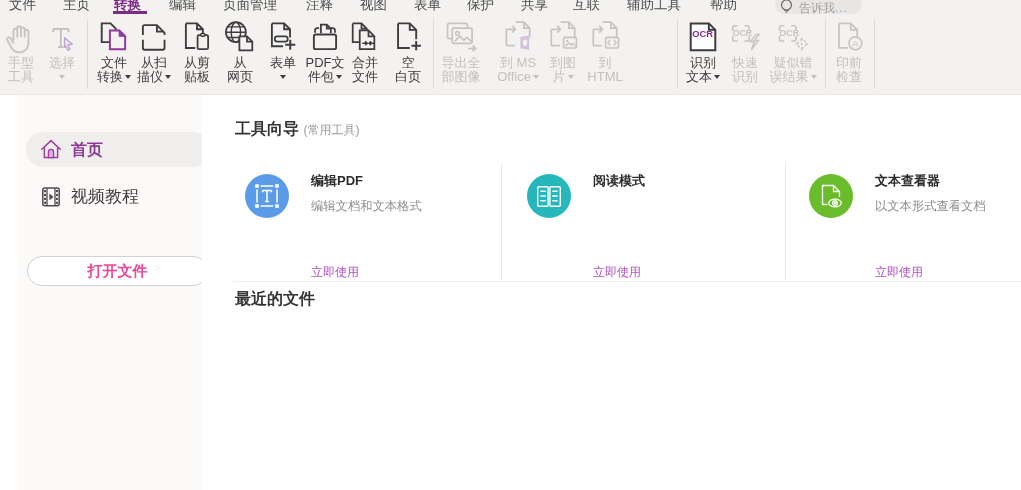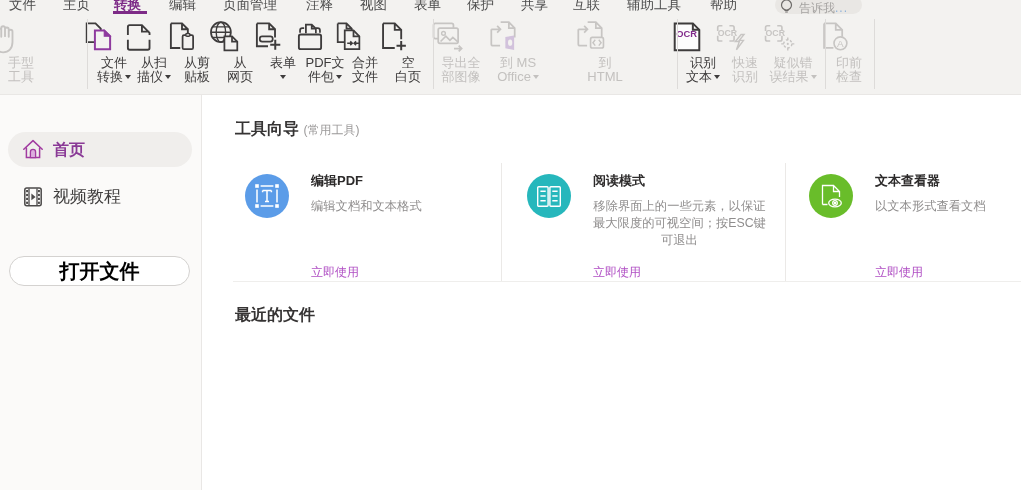--- a/index.html
+++ b/index.html
@@ -12,37 +12,37 @@
 .mi.sel { color:#7d2b87; font-weight:bold; }
 #selunder { position:absolute; left:113px; top:11px; width:34px; height:3px; background:#7d2b87; }
 #searchpill { position:absolute; left:775px; top:-4px; width:87px; height:18px; background:#e9e7e4; border-radius:9px; }
 #searchpill .q { position:absolute; left:24px; top:4px; font-size:12px; color:#a5a3a1; }
 #searchpill .dots { color:#8fb2d9; letter-spacing:1px; }
 #searchpill svg { position:absolute; left:5px; top:3px; }
 
 
 #toolbar { position:absolute; left:0; top:14px; width:1021px; height:81px; background:#f3f2f0; border-bottom:1px solid #e9e7e5; }
 .tbi { position:absolute; top:9px; text-align:center; }
-.tbi .ic { height:31px; display:flex; align-items:flex-end; }
+.tbi .ic { height:31px; display:flex; align-items:flex-end; justify-content:center; }
 .tbi .ic svg { transform:scale(1.17); transform-origin:50% 92%; }
 .tbi .lb { margin-top:2px; font-size:13px; line-height:14px; color:#3e3c3c; white-space:nowrap; }
 .tbi.dis .lb { color:#c3c1bf; }
 .tsep { position:absolute; top:5px; width:1px; height:70px; background:#dddbd9; }
 .caret { display:inline-block; width:0; height:0; border-left:3.5px solid transparent; border-right:3.5px solid transparent; border-top:4px solid #3e3c3c; vertical-align:2px; margin-left:2px; }
 .dis .caret { border-top-color:#c3c1bf; }
 
 
-#sidebar { position:absolute; left:0; top:95px; width:202px; height:395px; background:#fbfaf9; border-right:1px solid #e9e7e5; }
+#sidebar { position:absolute; left:18px; top:95px; width:202px; height:395px; background:#fbfaf9; border-right:1px solid #e9e7e5; }
 #navhome { position:absolute; left:8px; top:37px; width:184px; height:35px; background:#f0eeec; border-radius:17.5px; }
 #navhome .txt { position:absolute; left:45px; top:8px; font-size:16px; font-weight:bold; color:#8a3a96; }
 #navhome svg { position:absolute; left:15px; top:7px; }
 #navvideo { position:absolute; left:8px; top:88px; width:184px; height:24px; }
 #navvideo .txt { position:absolute; left:45px; top:2px; font-size:17px; color:#3f3d3d; }
 #navvideo svg { position:absolute; left:16px; top:4px; }
-#openbtn { position:absolute; left:9px; top:161px; width:181px; height:30px; background:#fff; border:1px solid #d4d2d0; border-radius:15px; text-align:center; font-size:20px; font-weight:bold; color:#000000; line-height:28px; }
+#openbtn { position:absolute; left:9px; top:161px; width:181px; height:30px; background:#fff; border:1px solid #d4d2d0; border-radius:15px; text-align:center; font-size:15px; font-weight:bold; color:#ec4899; line-height:28px; }
 
 
 #content { position:absolute; left:202px; top:95px; width:819px; height:455px; background:#fff;text-align:center; }
 .h1 { position:absolute; font-size:16px; line-height:16px; font-weight:bold; color:#363434; }
 .h1 small { font-size:12px; font-weight:normal; color:#9b9999; }
 .circle { position:absolute; width:44px; height:44px; border-radius:50%; display:flex; align-items:center; justify-content:center; }
 .ctitle { position:absolute; font-size:13px; font-weight:bold; color:#2d2b2b; }
 .cbody { position:absolute; font-size:12.3px; line-height:17.2px; color:#8f8d8d; }
 .clink { position:absolute; font-size:12px; color:#b04fc4; }
 .csep { position:absolute; width:1px; height:118px; background:#ebe9e7; top:68px; }
@@ -77,20 +77,29 @@
 
 <div id="toolbar">
   <div class="tbi dis" style="left:-9px;width:60px;">
       <div class="ic">
         <svg width="28" height="28" viewBox="0 0 28 28" fill="none">
           <path d="M7.6 15.5 V7.5 a1.6 1.6 0 0 1 3.2 0 V13 M10.8 13 V5.6 a1.6 1.6 0 0 1 3.2 0 V12.4 M14 12.4 V6.6 a1.6 1.6 0 0 1 3.2 0 V13 M17.2 13 V8.6 a1.6 1.6 0 0 1 3.2 0 V17.5 c0 5.5 -3.3 8.8 -8 8.8 c-3.4 0 -5.2 -1.4 -6.8 -4.4 l-3.2 -6 a1.6 1.6 0 0 1 2.8 -1.6 l2.4 3.7" stroke="#c7c5c3" stroke-width="1.6" stroke-linecap="round" stroke-linejoin="round"></path>
         </svg>
       </div>
       <div class="lb">手型<br>工具</div>
     </div>
+  <div class="tbi dis" style="left:32px;width:60px;">
+      <div class="ic">
+        <svg width="28" height="28" viewBox="0 0 28 28" fill="none">
+          <path d="M6.5 6.2 H19.5 M6.5 6.2 V8.8 M19.5 6.2 V8.8 M13 6.2 V21.8 M10.6 21.8 H15.4" stroke="#c2c0be" stroke-width="1.6"></path>
+          <path d="M16.2 13.8 L22.8 19.4 L18.9 19.8 L20.8 23.6 L19 24.5 L17.2 20.8 L16.2 22 Z" fill="#f0e9f5" stroke="#bfa3cf" stroke-width="1.2" stroke-linejoin="round"></path>
+        </svg>
+      </div>
+      <div class="lb">选择<br><span class="caret" style="margin-left:0"></span></div>
+    </div>
   <div class="tbi" style="left:84px;width:60px;">
       <div class="ic">
         <svg width="30" height="30" viewBox="0 0 30 30" fill="none">
           <path d="M4.5 3.5 h7.5 l4.5 4.5 v11.5 h-12 z" stroke="#3e3c3c" stroke-width="1.6"></path>
           <path d="M11.5 9.5 h8 l5 5 v11 h-13 z" fill="#f3f2f0" stroke="#8e3a9e" stroke-width="1.7"></path>
           <path d="M19.5 9.5 v5 h5 z" fill="#8e3a9e" stroke="#8e3a9e" stroke-width="1"></path>
         </svg>
       </div>
       <div class="lb">文件<br>转换<span class="caret"></span></div>
     </div>
@@ -181,20 +190,32 @@
       <div class="ic">
         <svg width="30" height="30" viewBox="0 0 30 30" fill="none">
           <path d="M13 2.5 h7 l5 5 v8 M20 2.5 v5 h5" stroke="#c7c5c3" stroke-width="1.5"></path>
           <path d="M5 8.5 h7.5 m-2.5 -2.8 l2.8 2.8 l-2.8 2.8 M5 8.5 v12.5 a1.5 1.5 0 0 0 1.5 1.5 h6" stroke="#c7c5c3" stroke-width="1.5"></path>
           <path d="M17 15.2 l7.5 -1.4 v12.4 l-7.5 -1.4 z" fill="#d2c2dc"></path>
           <ellipse cx="20.6" cy="20" rx="3.1" ry="4.1" fill="#d2c2dc"></ellipse>
           <ellipse cx="21.1" cy="20" rx="1.8" ry="2.7" fill="#f3f2f0"></ellipse>
         </svg>
       </div>
       <div class="lb">到 MS<br>Office<span class="caret"></span></div>
+    </div>
+  <div class="tbi dis" style="left:533px;width:60px;">
+      <div class="ic">
+        <svg width="30" height="30" viewBox="0 0 30 30" fill="none">
+          <path d="M13 2.5 h7 l5 5 v8 M20 2.5 v5 h5" stroke="#c7c5c3" stroke-width="1.5"></path>
+          <path d="M5 8.5 h7.5 m-2.5 -2.8 l2.8 2.8 l-2.8 2.8 M5 8.5 v12.5 a1.5 1.5 0 0 0 1.5 1.5 h6" stroke="#c7c5c3" stroke-width="1.5"></path>
+          <rect x="15.5" y="15.5" width="11" height="9" rx="1.5" stroke="#c7c5c3" stroke-width="1.4"></rect>
+          <circle cx="18.5" cy="18.5" r="1" fill="#c7c5c3"></circle>
+          <path d="M17 23 l3 -3 2 2 1.5 -1.5 2.5 2.5" stroke="#c7c5c3" stroke-width="1.2"></path>
+        </svg>
+      </div>
+      <div class="lb">到图<br>片<span class="caret"></span></div>
     </div>
   <div class="tbi dis" style="left:575px;width:60px;">
       <div class="ic">
         <svg width="30" height="30" viewBox="0 0 30 30" fill="none">
           <path d="M13 2.5 h7 l5 5 v8 M20 2.5 v5 h5" stroke="#c7c5c3" stroke-width="1.5"></path>
           <path d="M5 8.5 h7.5 m-2.5 -2.8 l2.8 2.8 l-2.8 2.8 M5 8.5 v12.5 a1.5 1.5 0 0 0 1.5 1.5 h6" stroke="#c7c5c3" stroke-width="1.5"></path>
           <rect x="15.5" y="15.5" width="11" height="9" rx="1.5" stroke="#c7c5c3" stroke-width="1.4"></rect>
           <path d="M19.5 17.5 l-2 2.5 2 2.5 M22.5 17.5 l2 2.5 -2 2.5" stroke="#c7c5c3" stroke-width="1.2"></path>
         </svg>
       </div>
@@ -303,34 +324,33 @@
   <div class="circle" style="left:325px; top:79px; background:#26b7bc;">
     <svg width="24" height="21" viewBox="0 0 24 21">
         <g stroke="#fff" stroke-width="1.4" fill="none">
           <rect x="0.7" y="0.7" width="10.4" height="19.6" rx="1"></rect>
           <rect x="12.9" y="0.7" width="10.4" height="19.6" rx="1"></rect>
           <path d="M3.4 5.2 H8.7 M3.4 10 H8.7 M3.4 14.8 H8.7 M15.3 5.2 H20.6 M15.3 10 H20.6 M15.3 14.8 H20.6"></path>
         </g>
       </svg>
   </div>
   <div class="ctitle" style="left:391px; top:77px;">阅读模式</div>
-  <div class="cbody" style="left:391px; top:103px;">移除界面上的一些元素，以保证<br>最大限度的可视空间；按ESC键<br>可退出</div>
   <div class="clink" style="left:391px; top:169px;">立即使用</div>
 
   <div class="csep" style="left:583px;"></div>
 
   <div class="circle" style="left:607px; top:79px; background:#69bd2a;">
     <svg width="26" height="26" viewBox="0 0 26 26">
         <g stroke="#fff" stroke-width="1.3" fill="none">
           <path d="M4.5 21.5 V2.5 H15.5 L21.5 8.5 V14 M15.5 2.5 V8.5 H21.5 M4.5 21.5 H9.5"></path>
           <ellipse cx="17" cy="20" rx="6.3" ry="3.8"></ellipse>
           <circle cx="17" cy="20" r="2.3"></circle>
           <circle cx="17" cy="20" r="0.7" fill="#fff"></circle>
         </g>
       </svg>
   </div>
   <div class="ctitle" style="left:673px; top:77px;">文本查看器</div>
   <div class="cbody" style="left:673px; top:103px;">以文本形式查看文档</div>
   <div class="clink" style="left:673px; top:169px;">立即使用</div>
 
   <div id="hrule"></div>
-  <div class="h1" style="left:33px; top:212px;">最近的文件</div>
+  <div class="h1" style="left:33px; top:196px;">最近的文件</div>
 </div>
 
 </body></html>

